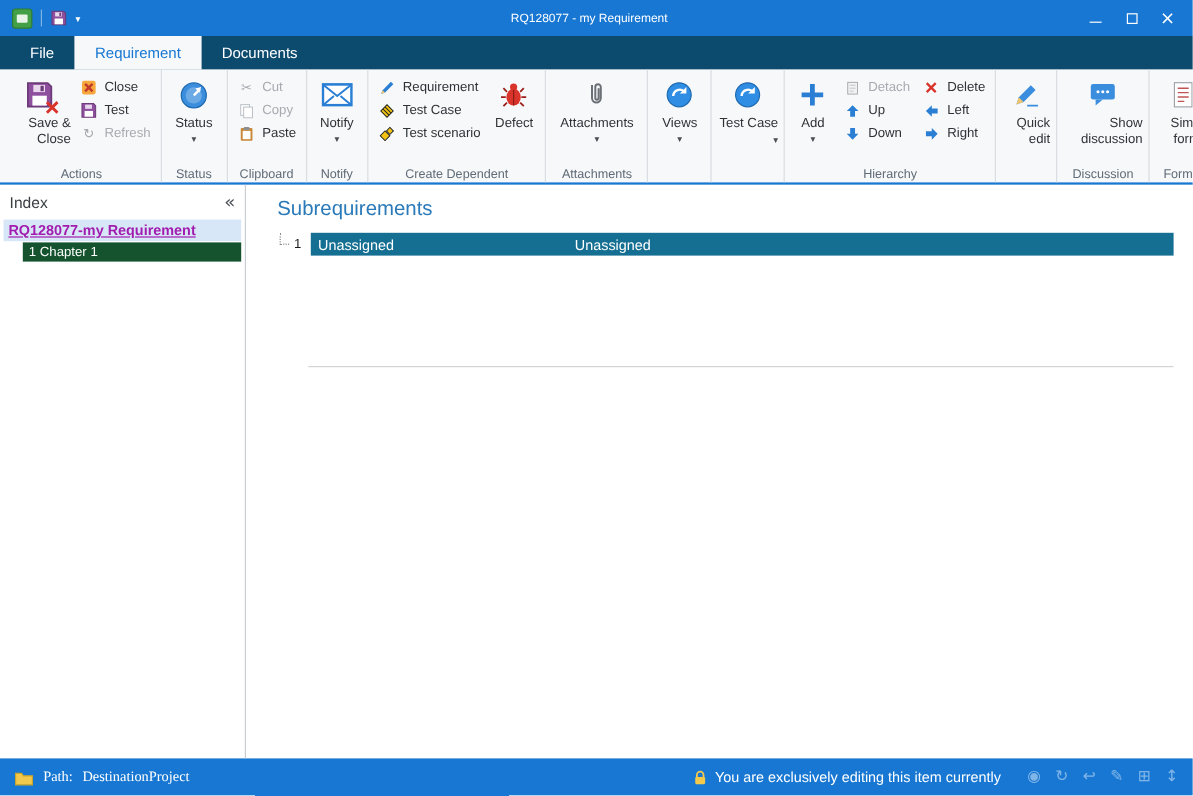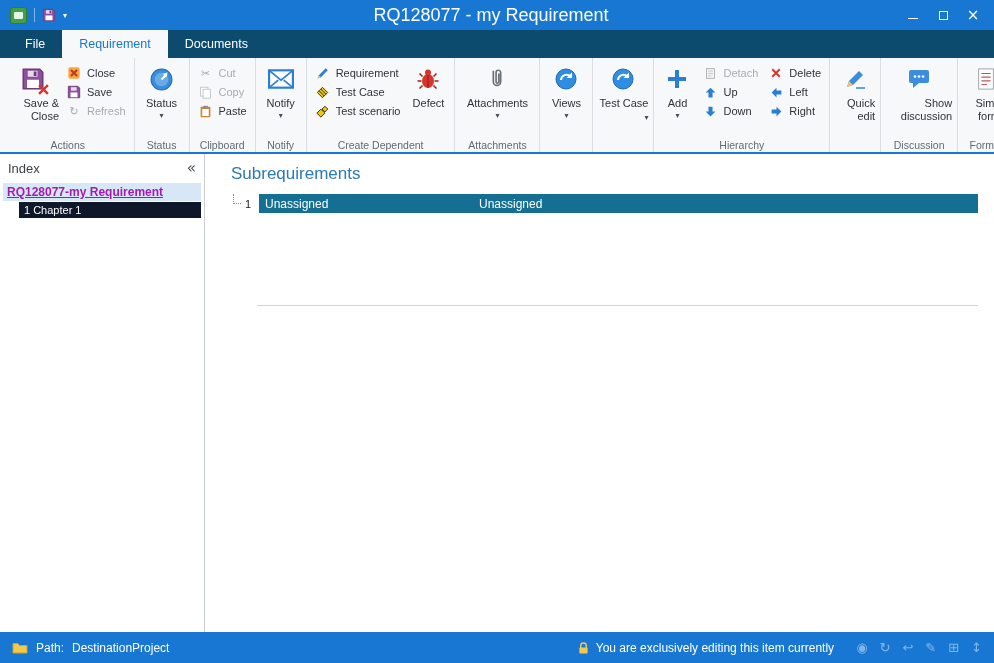--- a/index.html
+++ b/index.html
@@ -13,21 +13,21 @@
 
   
   .titlebar {
     height: 30px; background: #1777d2; color: #fff;
     display: flex; align-items: center; padding: 0 6px; position: relative;
   }
   .qa { display: flex; align-items: center; gap: 7px; z-index: 2; padding-left: 4px; }
   .app-icon { width: 17px; height: 17px; border-radius: 3px; background: #43a047; border: 1px solid #2e7d32; position: relative; }
   .app-icon::after { content:""; position:absolute; left:3px; right:3px; top:4px; bottom:4px; background: rgba(255,255,255,.88); border-radius:1px; }
   .qa-divider { width: 1px; height: 14px; background: rgba(255,255,255,.45); }
-  .title-text { position: absolute; left: 0; right: 12px; text-align: center; font-size: 18px; z-index: 1; }
+  .title-text { position: absolute; left: 0; right: 12px; text-align: center; font-size: 10px; z-index: 1; }
   .win-controls { margin-left: auto; display: flex; align-items: center; z-index: 2; }
   .win-btn { width: 30px; height: 30px; display: flex; align-items: center; justify-content: center; font-size: 15px; color:#fff; }
   .min-shape { width: 10px; border-top: 1.5px solid #fff; display: inline-block; margin-top: 7px; }
   .max-shape { width: 9px; height: 9px; border: 1.3px solid #fff; display: inline-block; }
 
   
   .tabrow { height: 28px; background: #0c4a6e; display: flex; align-items: stretch; padding-left: 8px; }
   .tab { color: #fff; font-size: 12.5px; padding: 0 17px; display: flex; align-items: center; cursor: default; }
   .tab.selected { background: #f7f8fa; color: #1777d2; }
 
@@ -47,37 +47,37 @@
   .bb-defect { width: 46px; } .bb-attach { width: 78px; } .bb-views { width: 46px; }
   .bb-testcase { width: 54px; } .bb-add { width: 40px; } .bb-quick { width: 44px; }
   .bb-disc { width: 70px; } .bb-fmt { width: 50px; }
 
   
   .content { display: flex; height: 478px; background: #fff; }
   .sidebar { width: 205px; border-right: 1px solid #c9ced3; display: flex; flex-direction: column; }
   .sidebar-header { display: flex; align-items: center; justify-content: space-between; padding: 5px 8px 2px 8px; font-size: 13px; color: #3a3f44; }
   .collapse-btn { font-size: 15px; color: #4a4f55; cursor: default; }
   .tree-root { margin: 4px 3px 0 3px; background: #d8e7f7; color: #a21caf; font-size: 12px; font-weight: bold; text-decoration: underline; padding: 2px 4px; cursor: default; }
-  .tree-child { margin: 1px 3px 0 19px; background: #0f172a; color: #fff; font-size: 11px; padding: 2px 5px; cursor: default; }
+  .tree-child { margin: 1px 3px 0 19px; background: #14532d; color: #fff; font-size: 11px; padding: 2px 5px; cursor: default; }
 
   .main { flex: 1; padding: 8px 16px 0 26px; }
   .main-title { font-size: 17px; color: #2a7ab9; margin: 2px 0 10px 0; }
   .rowline { display: flex; align-items: center; }
   .elbow { width: 8px; height: 10px; border-left: 1px dotted #8a8a8a; border-bottom: 1px dotted #8a8a8a; margin: -6px 4px 4px 2px; }
   .row-index { font-size: 11px; color: #1c1c1c; width: 14px; }
   .selrow { flex: 1; display: flex; background: #156f92; height: 19px; align-items: stretch; color: #fff; font-size: 12px; cursor: default; }
   .cell { display: flex; align-items: center; }
   .cell-name { width: 258px; border: 1px solid #fff; padding-left: 4px; }
   .cell-2 { width: 214px; padding-left: 6px; }
   .cell-3 { flex: 1; padding-left: 6px; }
   .section-divider { margin: 92px 0 0 26px; border-top: 1px solid #d3d3d3; }
 
   
   .statusbar { height: 31px; background: #1777d2; color: #fff; display: flex; align-items: center; font-size: 12px; padding: 0 12px; }
-  .path { display: flex; align-items: center; gap: 8px; }
+  .path { display: flex; align-items: flex-end; gap: 8px; font-family: Liberation Serif, serif; }
   .lockarea { margin-left: auto; display: flex; align-items: center; gap: 7px; }
   .sicons { display: flex; gap: 12px; margin-left: 22px; color: #d8e9fa; opacity: .55; font-size: 13px; }
   .sicons span { cursor: default; }
 </style>
 </head>
 <body>
 
 <div class="titlebar">
   <div class="qa">
     <span class="app-icon"></span>
@@ -138,21 +138,21 @@
         <span>Close</span>
       </div>
       <div class="smallbtn">
         <span class="sicon">
             <svg width="14" height="14" viewBox="0 0 16 16">
               <path d="M1.5 1.5h11l2 2v11h-13z" fill="#8f4f9f" stroke="#6d3b7a"></path>
               <rect x="4" y="8.5" width="8" height="5.5" fill="#fff"></rect>
               <rect x="4.5" y="2.5" width="6.5" height="4" fill="#e8d9ec"></rect>
             </svg>
           </span>
-        <span>Save</span>
+        <span>Test</span>
       </div>
       <div class="smallbtn disabled">
         <span class="sicon glyph" style="color:#a7abb0">↻</span>
         <span>Refresh</span>
       </div>
     </div>
     <div class="rgroup-label">Actions</div>
   </div>
 
   <div class="rgroup">

